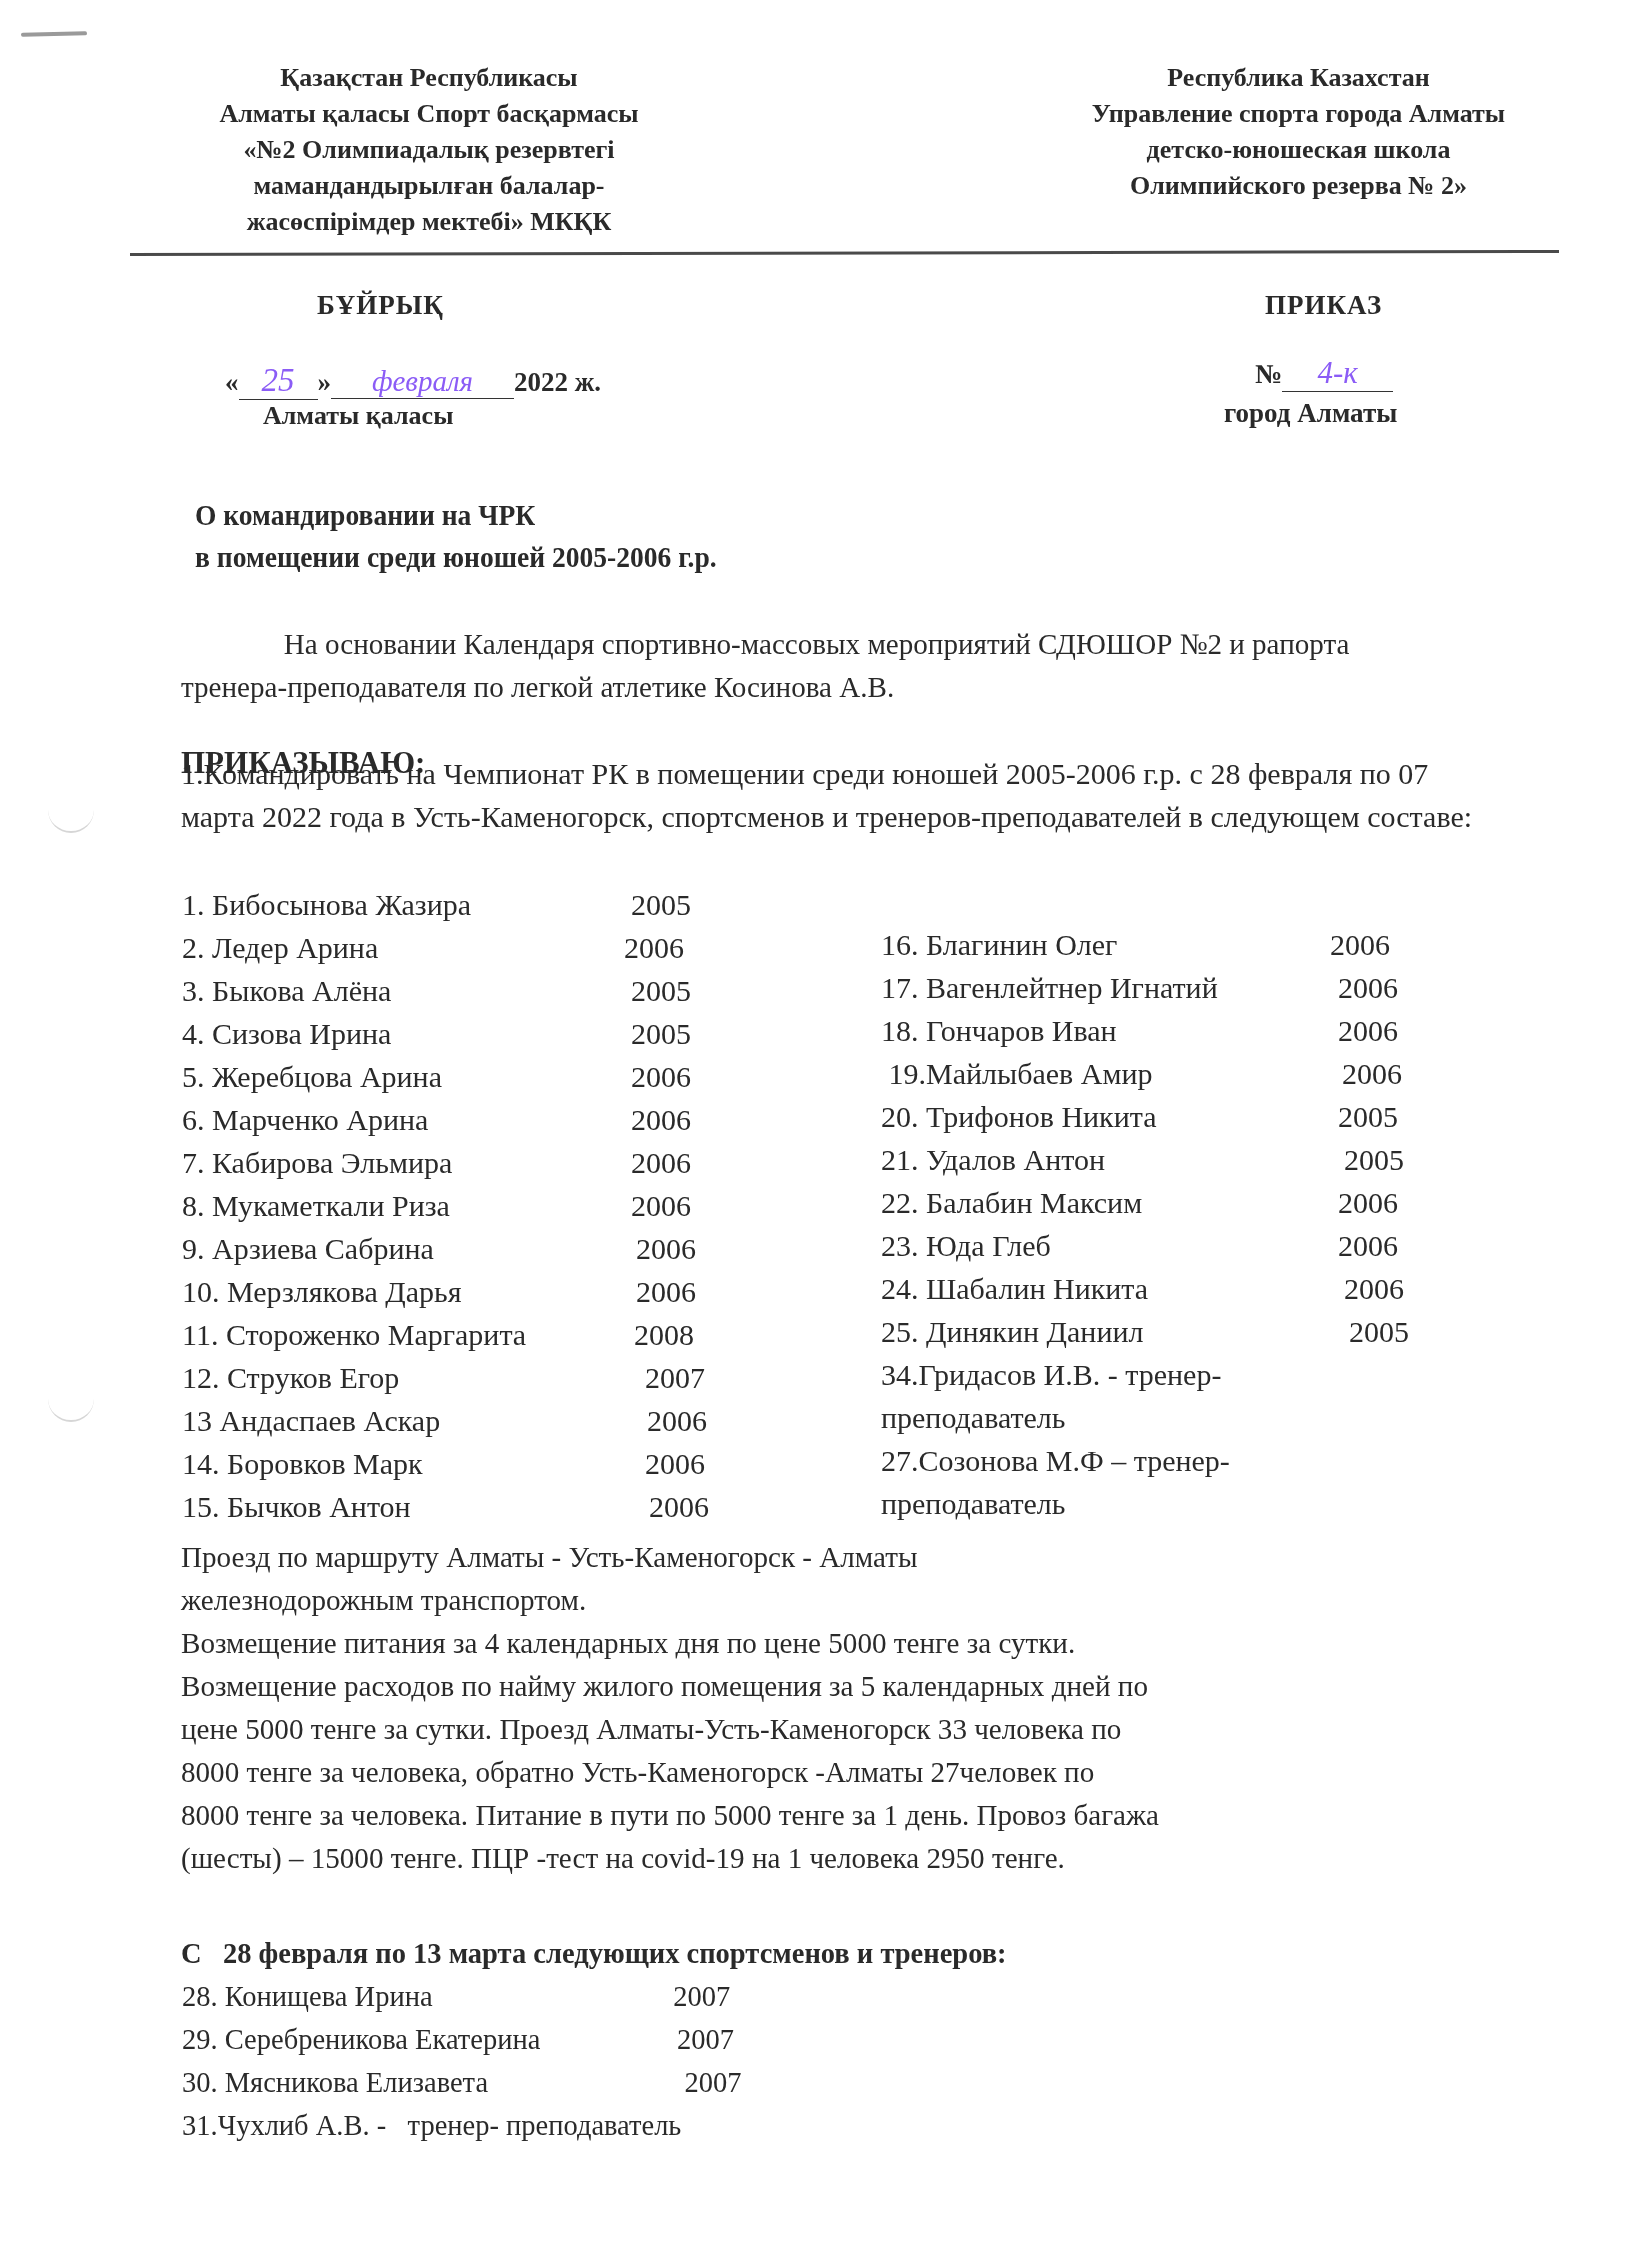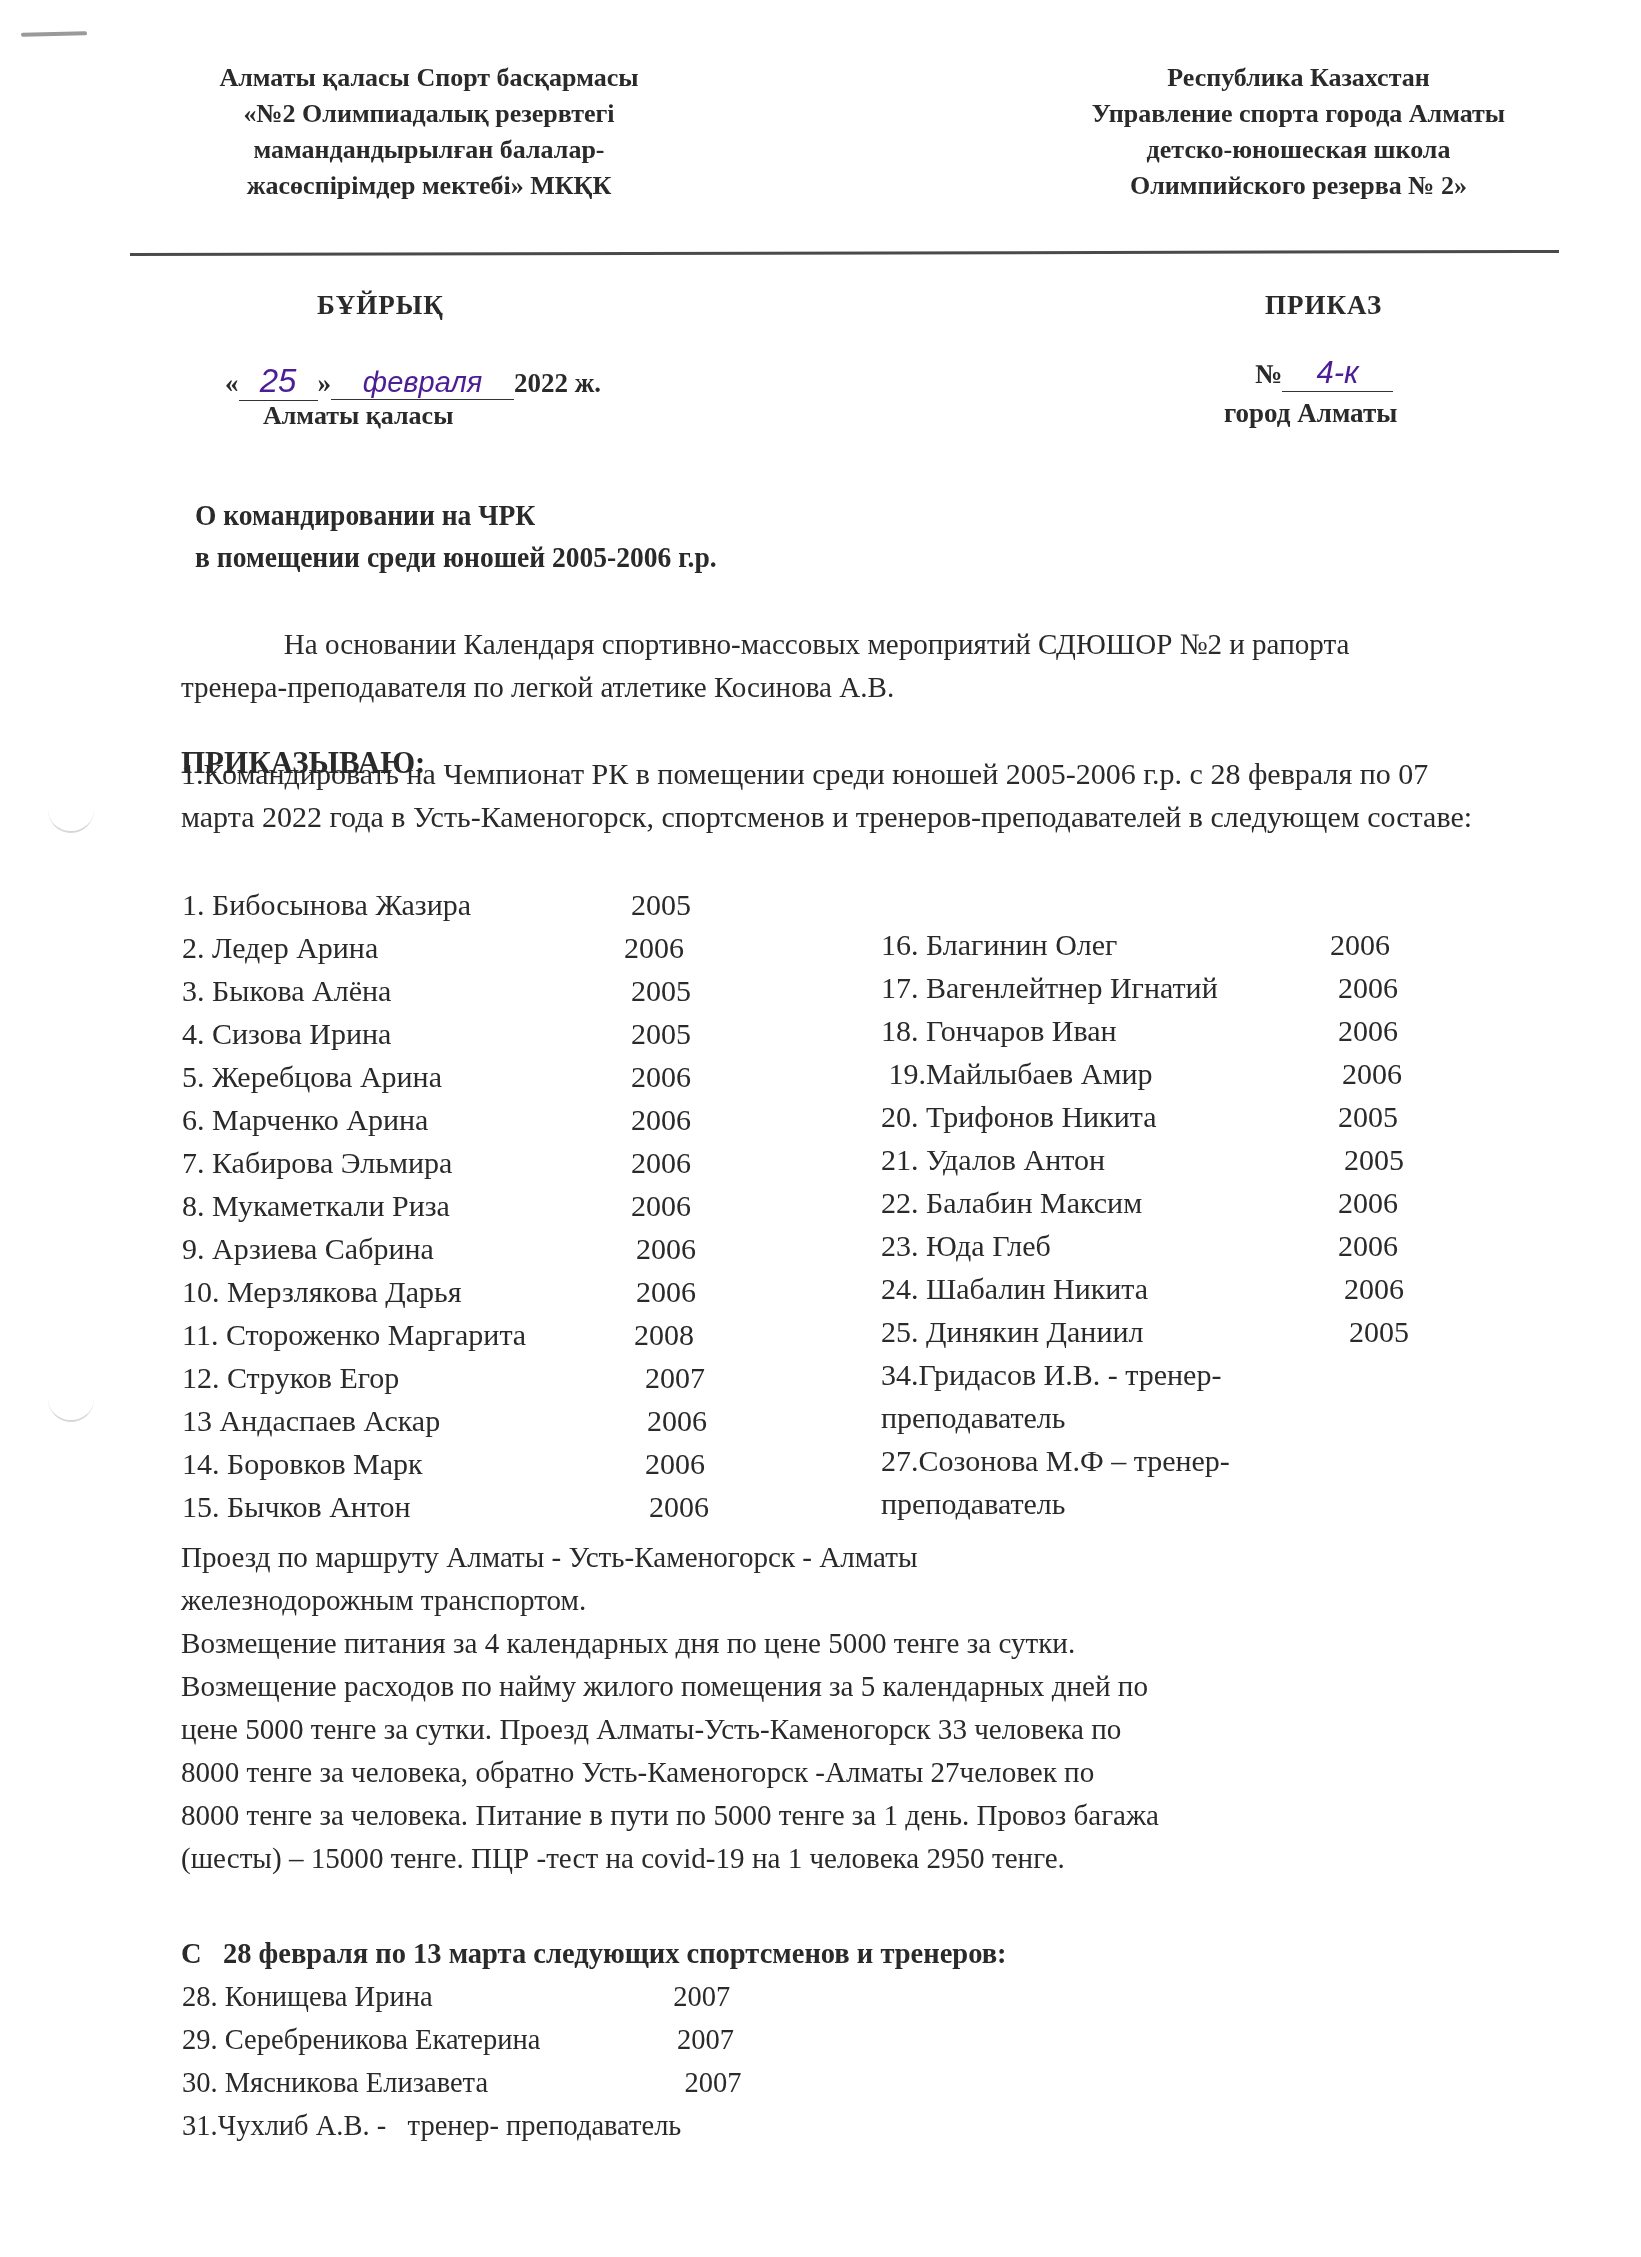--- a/index.html
+++ b/index.html
@@ -6,21 +6,21 @@
   body { width: 1641px; height: 2257px; position: relative; overflow: hidden; color: #2a2a2a; }
   .serif { font-family: "Liberation Serif", "DejaVu Serif", serif; }
   .scan-mark { position: absolute; left: 21px; top: 32px; width: 66px; height: 3.9px; background: #9a9a9a; border-radius: 1.9px; transform: rotate(-1.2deg); }
   .punch { position: absolute; left: 48px; width: 46px; height: 25px; border-bottom: 2.9px solid #d6d6d6; border-radius: 0 0 29px 29px; }
   .header-left { position: absolute; left: 183px; top: 60px; width: 492px; text-align: center; font-weight: bold; font-size: 26px; line-height: 36px; }
   .header-right { position: absolute; left: 1038px; top: 60px; width: 521px; text-align: center; font-weight: bold; font-size: 26px; line-height: 36px; }
   .rule { position: absolute; left: 130px; top: 253px; width: 1429px; height: 2.9px; background: #4a4a4a; transform: rotate(-0.12deg); transform-origin: left center; }
   .order-kz { position: absolute; left: 317px; top: 290px; font-weight: bold; font-size: 27px; letter-spacing: 1px; }
   .order-ru { position: absolute; left: 1265px; top: 290px; font-weight: bold; font-size: 27px; letter-spacing: 1px; }
   .date-line { position: absolute; left: 225px; top: 362px; font-size: 27px; font-weight: bold; white-space: nowrap; }
-  .hw { font-family: Liberation Sans, sans-serif; font-style: italic; font-weight: normal; color: #4c1d95; display: inline-block; border-bottom: 1.9px solid #333; text-align: center; }
+  .hw { font-family: Liberation Serif, serif; font-style: italic; font-weight: normal; color: #8b5cf6; display: inline-block; border-bottom: 1.9px solid #333; text-align: center; }
   .hw-day { width: 79px; font-size: 33px; }
   .hw-month { width: 183px; font-size: 29px; }
   .city-kz { position: absolute; left: 263px; top: 401px; font-size: 26px; font-weight: bold; }
   .num-line { position: absolute; left: 1255px; top: 355px; font-size: 27px; font-weight: bold; white-space: nowrap; }
   .hw-num { width: 111px; font-size: 31px; }
   .city-ru { position: absolute; left: 1224px; top: 398px; font-size: 27px; font-weight: bold; }
   .subject { position: absolute; left: 195px; top: 494px; font-size: 29px; font-weight: bold; line-height: 42px; transform: scaleX(0.95); transform-origin: left; }
   .body { position: absolute; left: 181px; width: 1294px; font-size: 30px; line-height: 43px; }
   .p1 { top: 622px; text-indent: 106px; transform: scaleX(0.97); transform-origin: left; }
   .orders { top: 709px; font-weight: bold; font-size: 31px; margin-top: 32px; }
@@ -40,20 +40,21 @@
   .pline { display: block; }
 </style>
 </head>
 <body class="serif">
 
 <div class="scan-mark"></div>
 <div class="punch" style="top:806px;"></div>
 <div class="punch" style="top:1395px;"></div>
 
 <div class="header-left">
+  <div>Қазақстан Республикасы</div>
   <div>Алматы қаласы Спорт басқармасы</div>
   <div>«№2 Олимпиадалық резервтегі</div>
   <div>мамандандырылған балалар-</div>
   <div>жасөспірімдер мектебі» МКҚК</div>
 </div>
 
 <div class="header-right">
   <div>Республика Казахстан</div>
   <div>Управление спорта города Алматы</div>
   <div>детско-юношеская школа</div>

